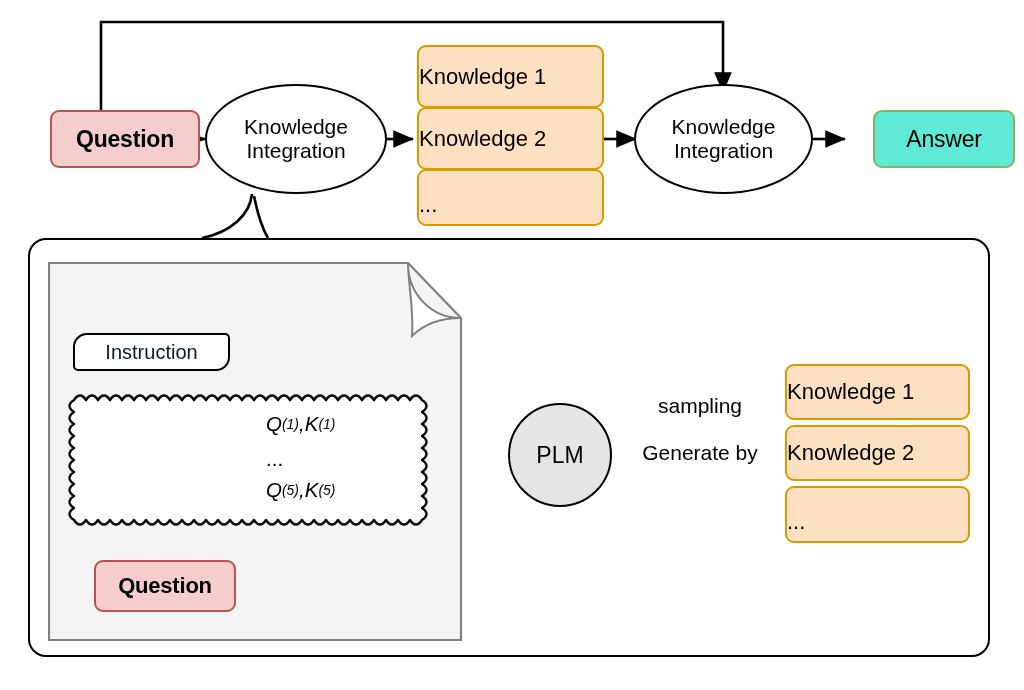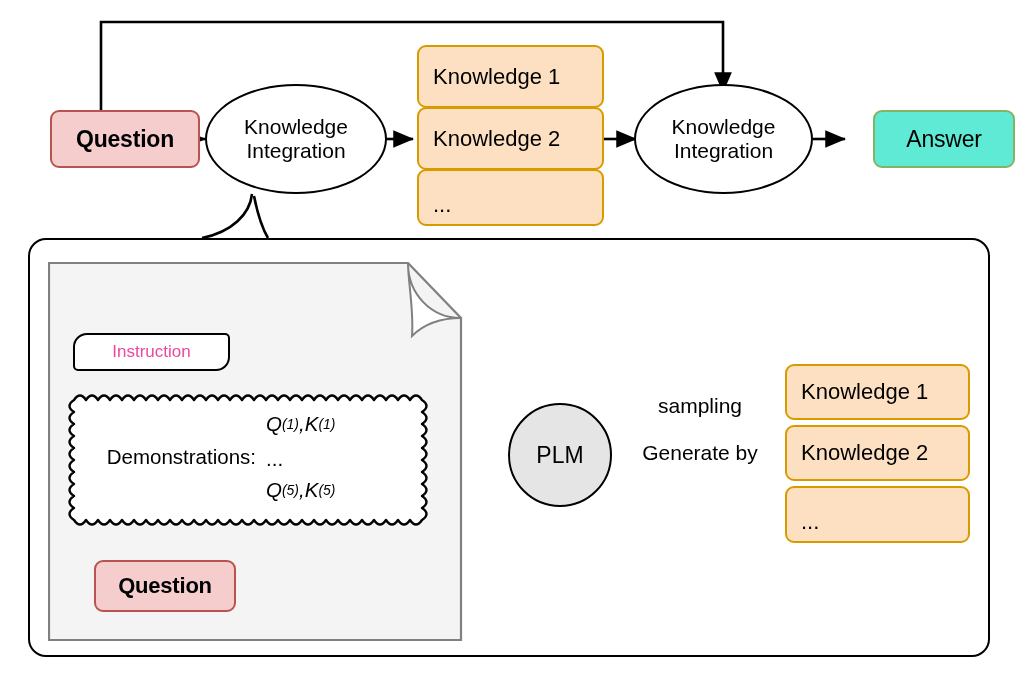--- a/index.html
+++ b/index.html
@@ -62,21 +62,20 @@
     font-size: 23px;
     letter-spacing: -0.2px;
   }
 
   .knowledge-box {
     background: #fde0c2;
     border: 2px solid #d79b00;
     border-radius: 9px;
     font-size: 22px;
     justify-content: flex-start;
-    padding-left: 14px;
     color: #000;
   }
   .knowledge-box.ellipsis {
     font-size: 22px;
     align-items: flex-start;
     padding-top: 22px;
   }
 
   .ellipse-node {
     border: 2.4px solid #000000;
@@ -118,22 +117,22 @@
 
   .instruction-tag {
     position: absolute;
     box-sizing: border-box;
     background: #ffffff;
     border: 2.2px solid #000000;
     border-radius: 14px 5px 14px 5px;
     display: flex;
     align-items: center;
     justify-content: center;
-    font-size: 17px;
-    color: #ec4899;
+    font-size: 20px;
+    color: #0f172a;
   }
 
   .demo-wrap { position: absolute; }
   .demo-wrap svg { display: block; }
   .demo-text {
     position: absolute;
     box-sizing: border-box;
     font-size: 20.5px;
     color: #000;
     display: flex;
@@ -240,21 +239,20 @@
                q-6,9 -12,0 q-6,9 -12,0 q-6,9 -12,0 q-6,9 -12,0 q-6,9 -12,0 q-6,9 -12,0
                q-6,9 -12,0 q-6,9 -12,0 q-6,9 -12,0 q-6,9 -12,0 q-6,9 -12,0 q-6,9 -12,0
                q-6,9 -12,0 q-6,9 -12,0 q-6,9 -12,0 q-6,9 -12,0 q-6,9 -12,0 q-6,9 -12,0
                q-6,9 -12,0 q-6,9 -12,0 q-6,9 -12,0 q-6,9 -12,0 q-6,9 -12,0 q-6,9 -12,0
                q-6,9 -12,0 q-6,9 -12,0 q-6,9 -12,0 q-6,9 -12,0 q-6,9 -12,0
                q-9,-6 0,-12 q-9,-6 0,-12 q-9,-6 0,-12 q-9,-6 0,-12 q-9,-6 0,-12 q-9,-6 0,-12
                q-9,-6 0,-12 q-9,-6 0,-12 q-9,-6 0,-12 q-9,-6 0,-12 Z"></path>
     </svg>
   </div>
 
-  <div class="demo-text demo-left" style="left:70px; top:442px; width:186px; height:30px;">Demonstrations:</div>
 
 
   <div class="demo-text demo-right" style="left:266px; top:409px; width:180px; height:30px;">
     <span>Q</span>
       <sup>(1)</sup>
       <span>, </span>
       <span>K</span>
       <sup>(1)</sup>
   </div>
 

